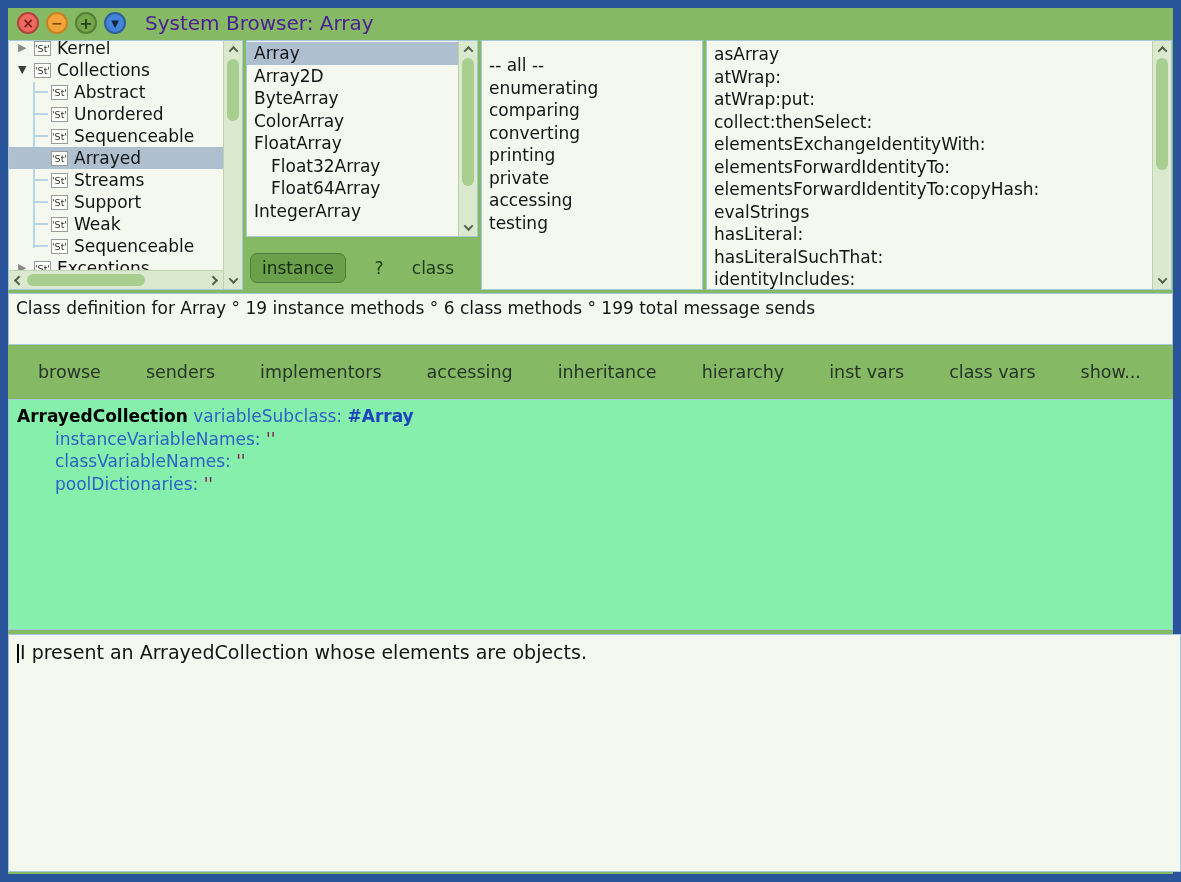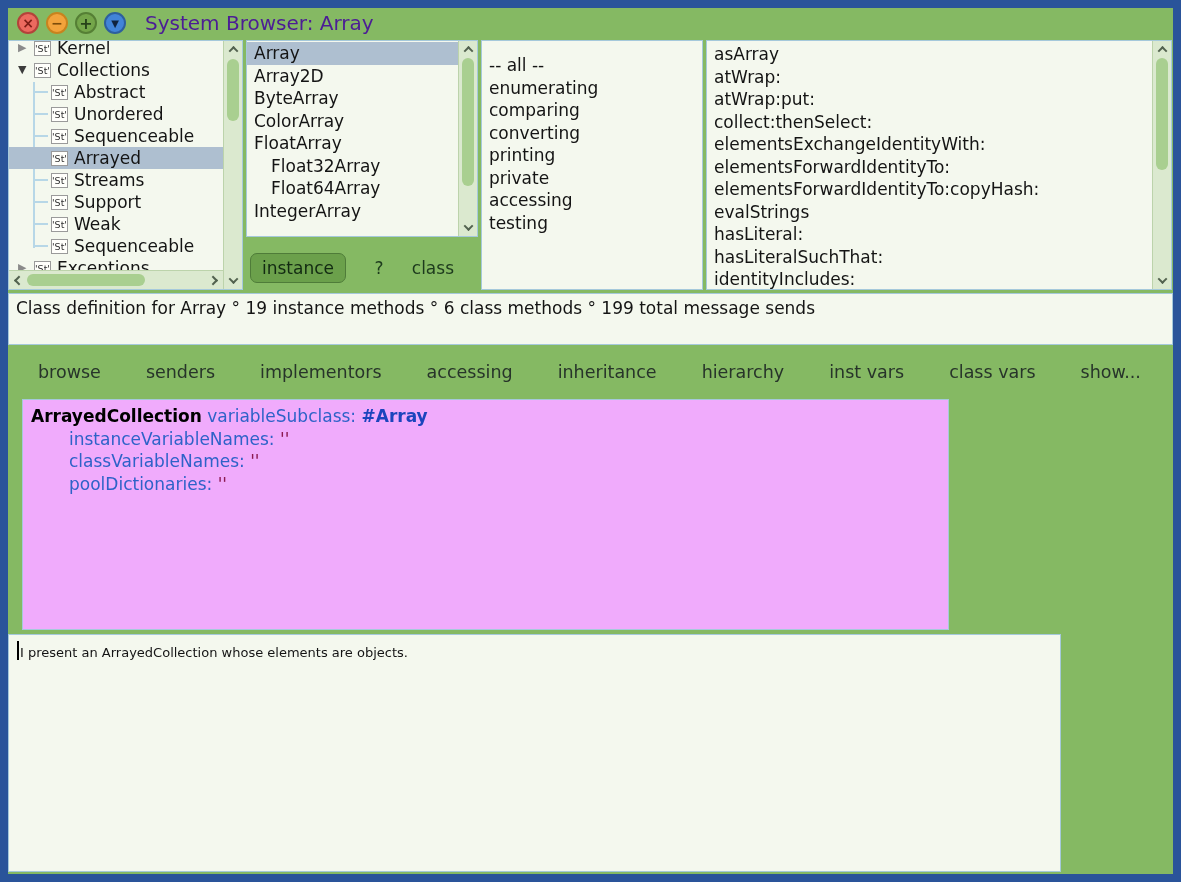--- a/index.html
+++ b/index.html
@@ -68,33 +68,33 @@
   
   .status { position:absolute; left:0; top:285px; width:1165px; height:52px; background:#f4f8ee;
             border:1px solid #a5c9db; box-sizing:border-box; font-size:17px; color:#141414; padding:4px 7px; }
 
   
   .actionrow { position:absolute; left:0; top:340px; width:1165px; height:48px; display:flex; align-items:center;
                justify-content:space-between; box-sizing:border-box; padding:0 32px 0 30px; }
   .abtn { font-size:17.5px; color:#27342a; }
 
   
-  .codepane { position:absolute; left:0; top:391px; width:927px; height:231px; background:#f0abfc;
-              border:1px solid #a5c9db; box-sizing:border-box; padding:5px 8px; overflow:hidden;margin-left:14px; }
+  .codepane { position:absolute; left:0; top:391px; width:1165px; height:231px; background:#86efac;
+              border:1px solid #a5c9db; box-sizing:border-box; padding:5px 8px; overflow:hidden; }
   .codeline { font-size:17px; line-height:22.5px; white-space:pre; }
   .codeline.ind1 { padding-left:38px; }
   .seg-class-name { font-weight:bold; color:#000; }
   .seg-keyword { color:#2e62c8; }
   .seg-symbol { font-weight:bold; color:#1b44bd; }
   .seg-string { color:#8c1a50; }
   .seg-plain { color:#000; }
 
   
-  .commentpane { position:absolute; left:0; top:626px; width:1053px; height:238px; background:#f4f8ee;
-                 border:1px solid #a5c9db; box-sizing:border-box; padding:6px 8px; font-size:13px; color:#141414; }
+  .commentpane { position:absolute; left:0; top:626px; width:1173px; height:238px; background:#f4f8ee;
+                 border:1px solid #a5c9db; box-sizing:border-box; padding:6px 8px; font-size:19px; color:#141414; }
   .cursor { display:inline-block; width:2px; height:19px; background:#000; vertical-align:text-bottom; margin-right:1px; }
 </style>
 </head>
 <body>
 
 <div class="window">
 
   <div class="titlebar">
     <div class="wbtn close">×</div>
     <div class="wbtn min">−</div>

